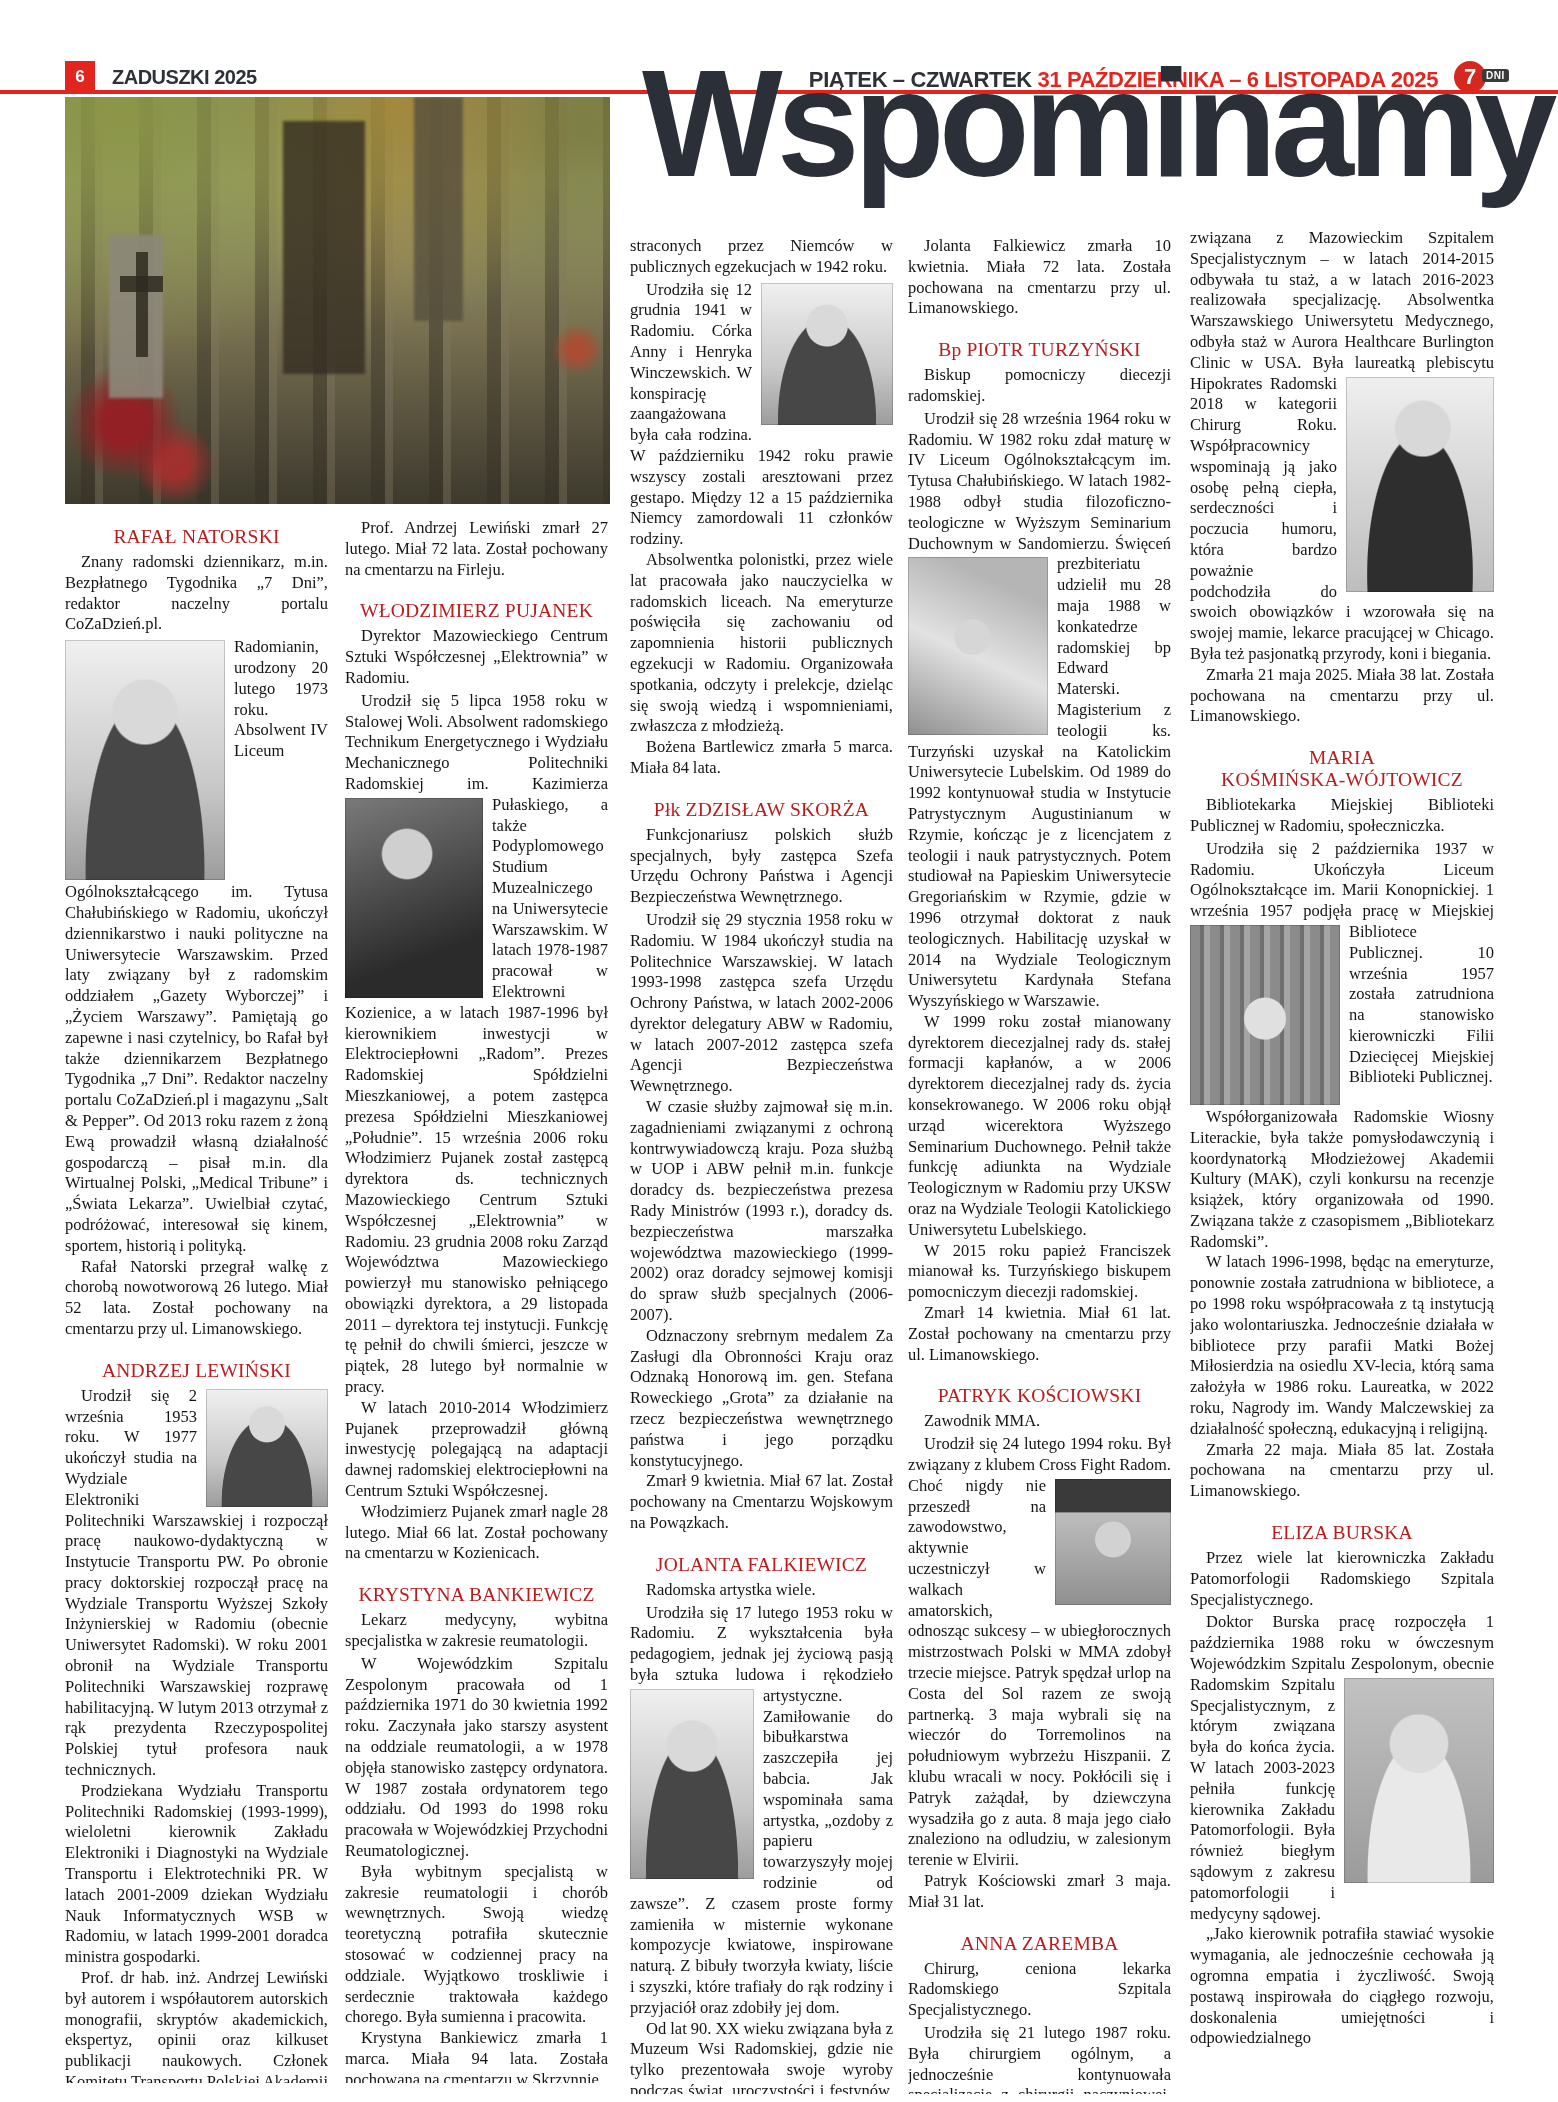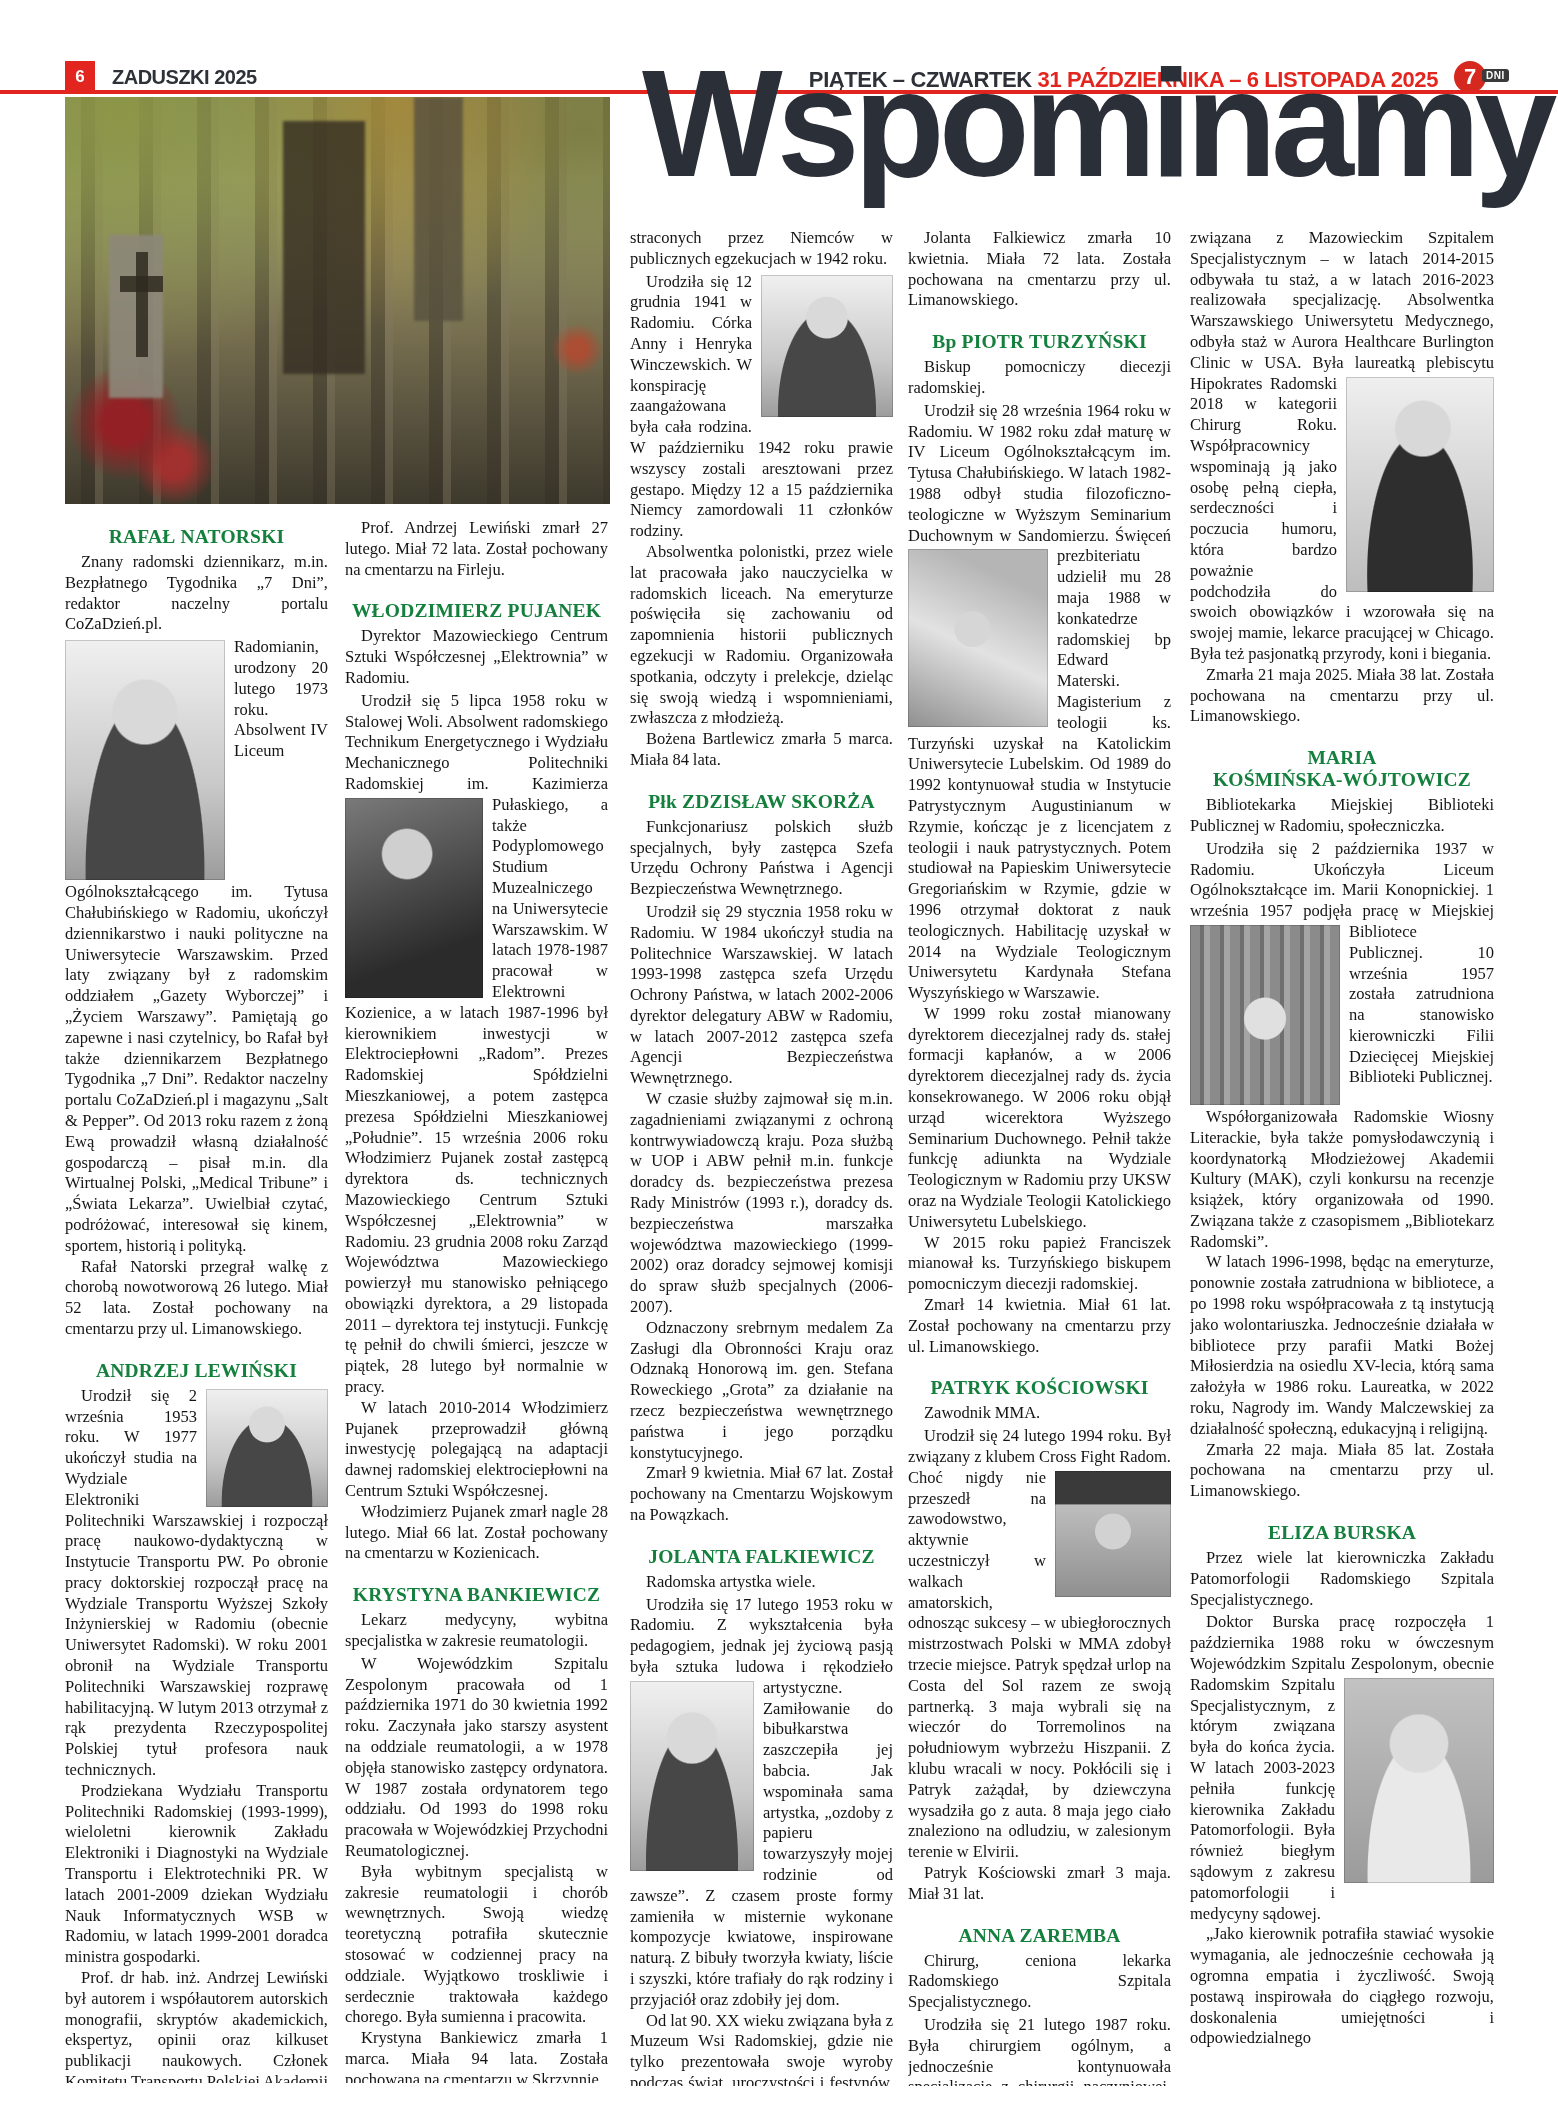--- a/index.html
+++ b/index.html
@@ -40,29 +40,29 @@
   .cemetery .mon{position:absolute;background:#352d22;opacity:.8;filter:blur(1.5px);}
   .cemetery .m1{left:40%;top:6%;width:15%;height:62%;}
   .cemetery .m2{left:64%;top:0%;width:9%;height:55%;background:#57503e;}
   .cemetery .m3{left:8%;top:34%;width:10%;height:40%;background:#8d887a;opacity:.9;}
   .cemetery .crossv{left:13%;top:38%;width:2.2%;height:26%;background:#2f2a20;filter:none;opacity:.85;}
   .cemetery .crossh{left:10%;top:44%;width:8%;height:4%;background:#2f2a20;filter:none;opacity:.85;}
   
   .col{position:absolute;overflow:hidden;}
   .c1,.c2{top:518px;height:1565px;width:263px;}
   .c1{left:65px;} .c2{left:345px;}
-  .c3,.c4{top:228px;height:1858px;width:263px;}
+  .c3,.c4{top:236px;height:1858px;width:263px;}
   .c3{left:630px;} .c4{left:908px;}
   .c5{left:1190px;top:228px;height:1858px;width:304px;}
   .tx{margin:0;text-align:justify;font-size:16.5px;line-height:20.8px;
       hyphens:auto;-webkit-hyphens:auto;word-spacing:-.2px;}
   .tx.in{text-indent:16px;}
   .tx.sp{margin-top:2px;}
-  .nm{margin:20px 0 4px;text-align:center;font-weight:bold;font-size:19.5px;line-height:22px;
-      letter-spacing:.2px;color:#15803d;}
+  .nm{margin:20px 0 4px;text-align:center;font-weight:normal;font-size:19.5px;line-height:22px;
+      letter-spacing:.2px;color:#b91c1c;}
   .col .nm:first-child{margin-top:8px;}
   
   .ph{display:block;box-shadow:inset 0 0 0 1px rgba(0,0,0,.18);
     background:
       radial-gradient(circle at 50% 30%, #d9d9d9 0 17%, rgba(0,0,0,0) 18%),
       radial-gradient(ellipse at 50% 96%, #474747 0 52%, rgba(0,0,0,0) 53%),
       linear-gradient(180deg,#f0f0f0 0%,#c9c9c9 60%,#9c9c9c 100%);}
   .ph.pl{float:left;margin:3px 9px 2px 0;}
   .ph.pr{float:right;margin:3px 0 2px 9px;}
   .ph-pujanek{background:radial-gradient(circle at 45% 28%, #cfcfcf 0 15%, rgba(0,0,0,0) 16%),

